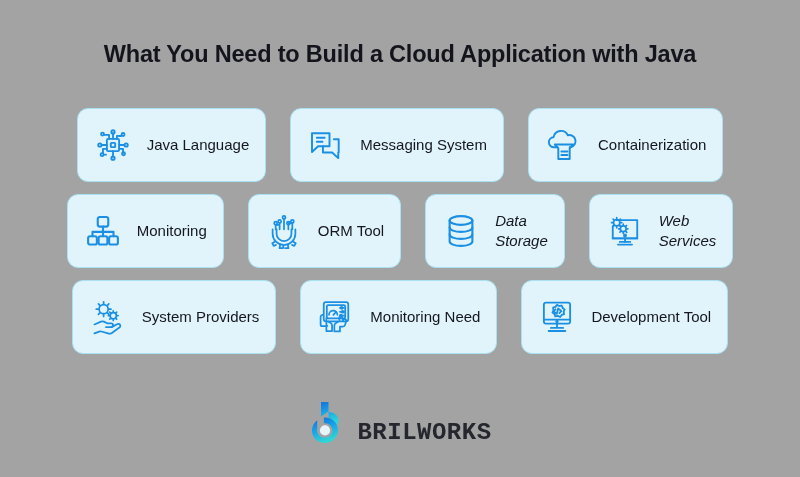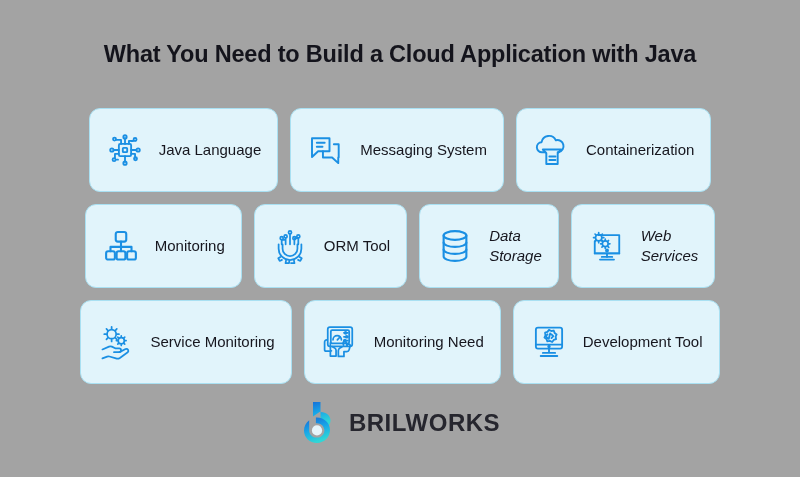--- a/index.html
+++ b/index.html
@@ -44,24 +44,24 @@
     align-items: stretch;
     width: 800px;
     margin-bottom: 12px;
   }
   .card {
     display: flex;
     align-items: center;
     background: #e1f4fb;
     border: 1.3px solid #a9e0f2;
     border-radius: 11px;
-    height: 84px;
+    height: 74px;
     box-sizing: border-box;
     padding: 0 16px 0 14px;
-    margin: 0 6px;
+    margin: 0 12px;
   }
   .card-icon {
     flex: 0 0 auto;
     width: 42px;
     height: 42px;
     display: block;
     margin-right: 13px;
   }
   .card-icon svg {
     display: block;
@@ -82,21 +82,22 @@
   }
 
   
   .logo-wrap {
     position: absolute;
     left: 0;
     top: 400px;
     width: 800px;
     display: flex;
     justify-content: center;
-    align-items: center;
+    align-items: flex-end;
+    font-family: Liberation Mono, monospace;
   }
   .logo-mark {
     width: 40px;
     height: 46px;
     margin-right: 9px;
     display: block;
   }
   .logo-text {
     font-size: 24px;
     font-weight: bold;
@@ -240,21 +241,21 @@
             <circle cx="19" cy="15" r="5.2"></circle>
             <path d="M19 6.6v2.2M19 21.2v2.2M10.6 15h2.2M25.2 15h2.2M13.1 9.1l1.5 1.5M23.4 19.4l1.5 1.5M24.9 9.1l-1.5 1.5M13.1 20.9l1.5-1.5"></path>
             <g stroke-width="1.9">
               <circle cx="30" cy="22.5" r="3.5"></circle>
               <path d="M30 16.9v1.6M30 26.5v1.6M24.4 22.5H26M34 22.5h1.6M26 18.5l1.1 1.1M32.9 25.4l1.1 1.1M34 18.5l-1.1 1.1M26 26.5l1.1-1.1"></path>
             </g>
             <path d="M8.5 32.5l7.5-3.2a4 4 0 0 1 3.3 0l4.3 2.1h4.1a2.1 2.1 0 0 1 0 4.2h-6"></path>
             <path d="M28 35.6l7-3.6a2.3 2.3 0 0 1 2.4 3.8l-9 6.4a5 5 0 0 1-4.4 0.6l-7.5-2.2a4 4 0 0 0-2.6 0.1l-5.4 2"></path>
           </svg>
         </span>
-        <span class="card-label">Service Monitoring</span>
+        <span class="card-label">System Providers</span>
       </div>
 
       <div class="card">
         <span class="card-icon">
           <svg viewBox="0 0 48 48" fill="none" stroke="#1a8fe3" stroke-width="2" stroke-linecap="round" stroke-linejoin="round">
             <rect x="10" y="7" width="28" height="22" rx="2.5"></rect>
             <rect x="13.5" y="10.5" width="21" height="15" rx="1.5"></rect>
             <path d="M16 21.5a4.8 4.8 0 0 1 9.6 0"></path>
             <path d="M21 21.5l3-3.2"></path>
             <path d="M28.5 13.5h4.5M28.5 18h4.5M28.5 22.5h4.5"></path>

